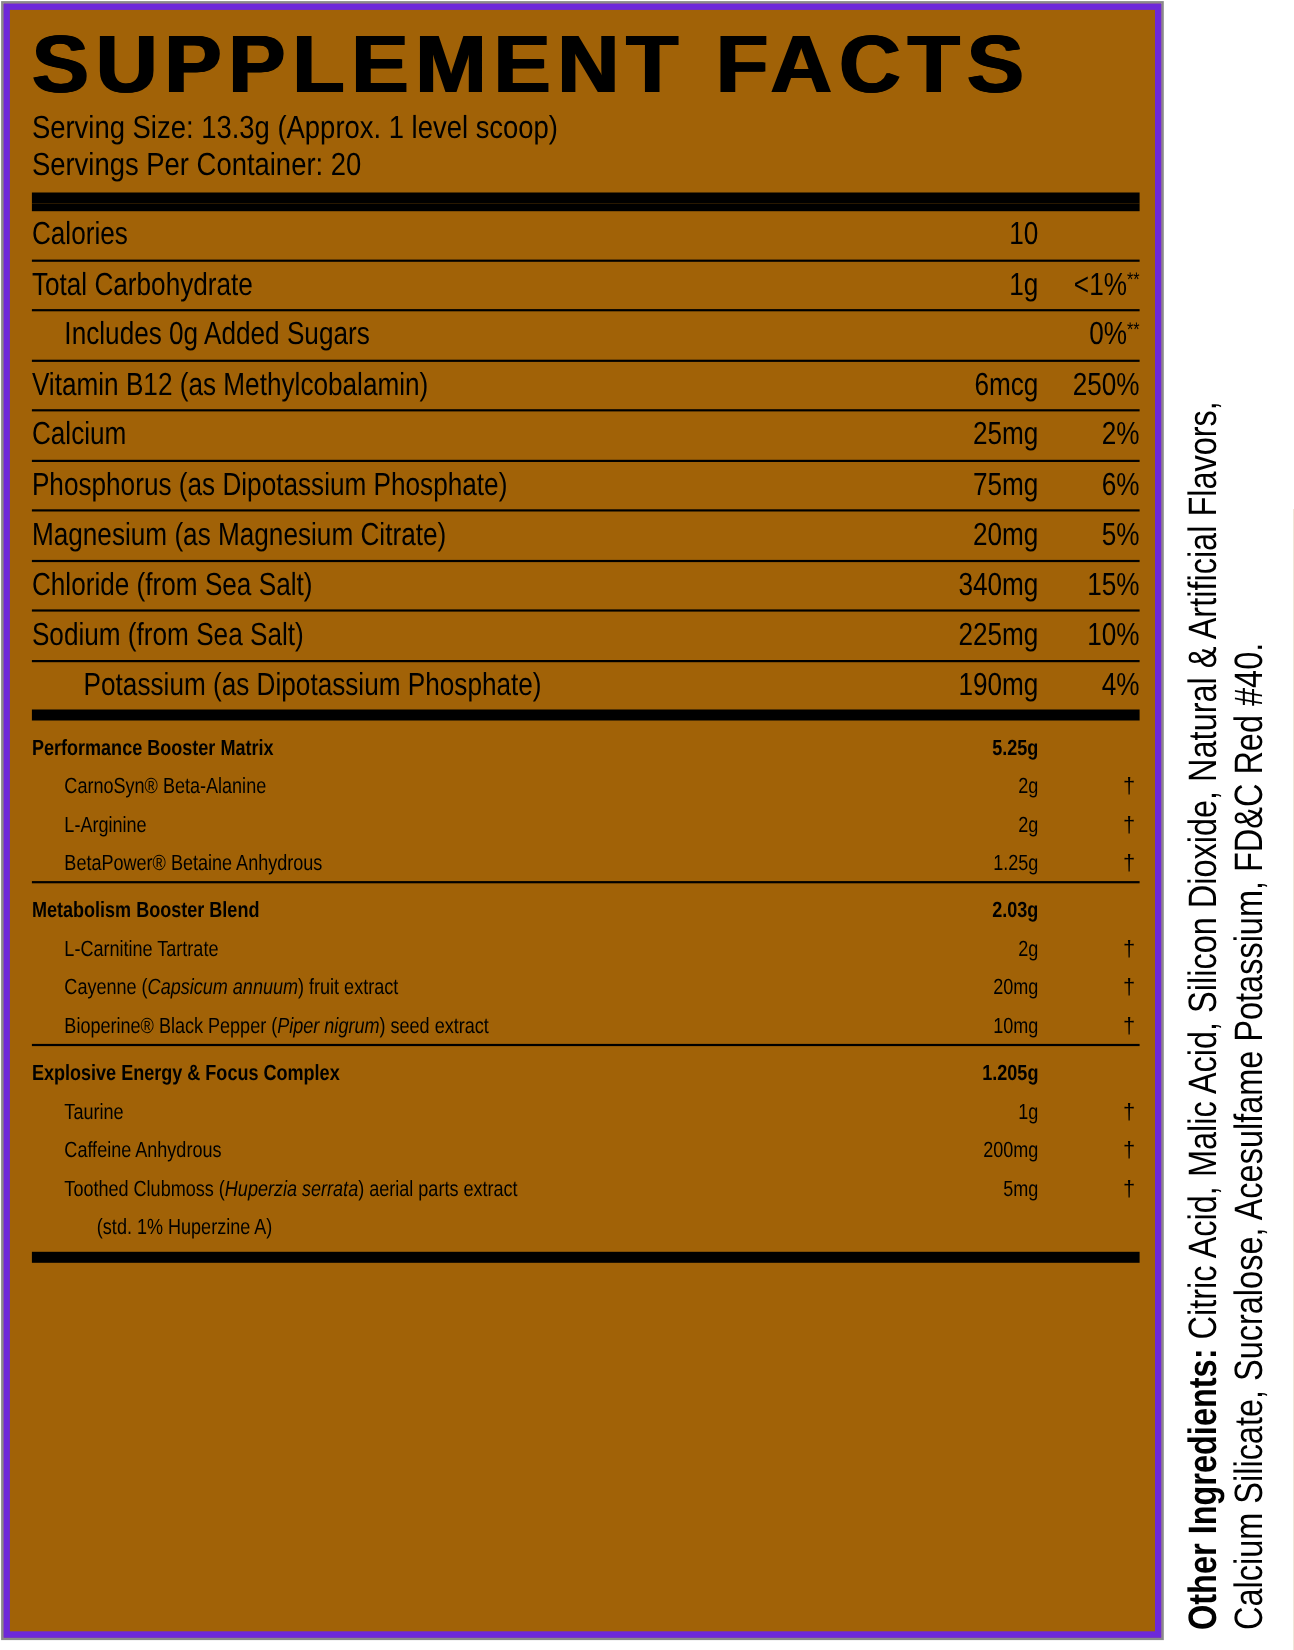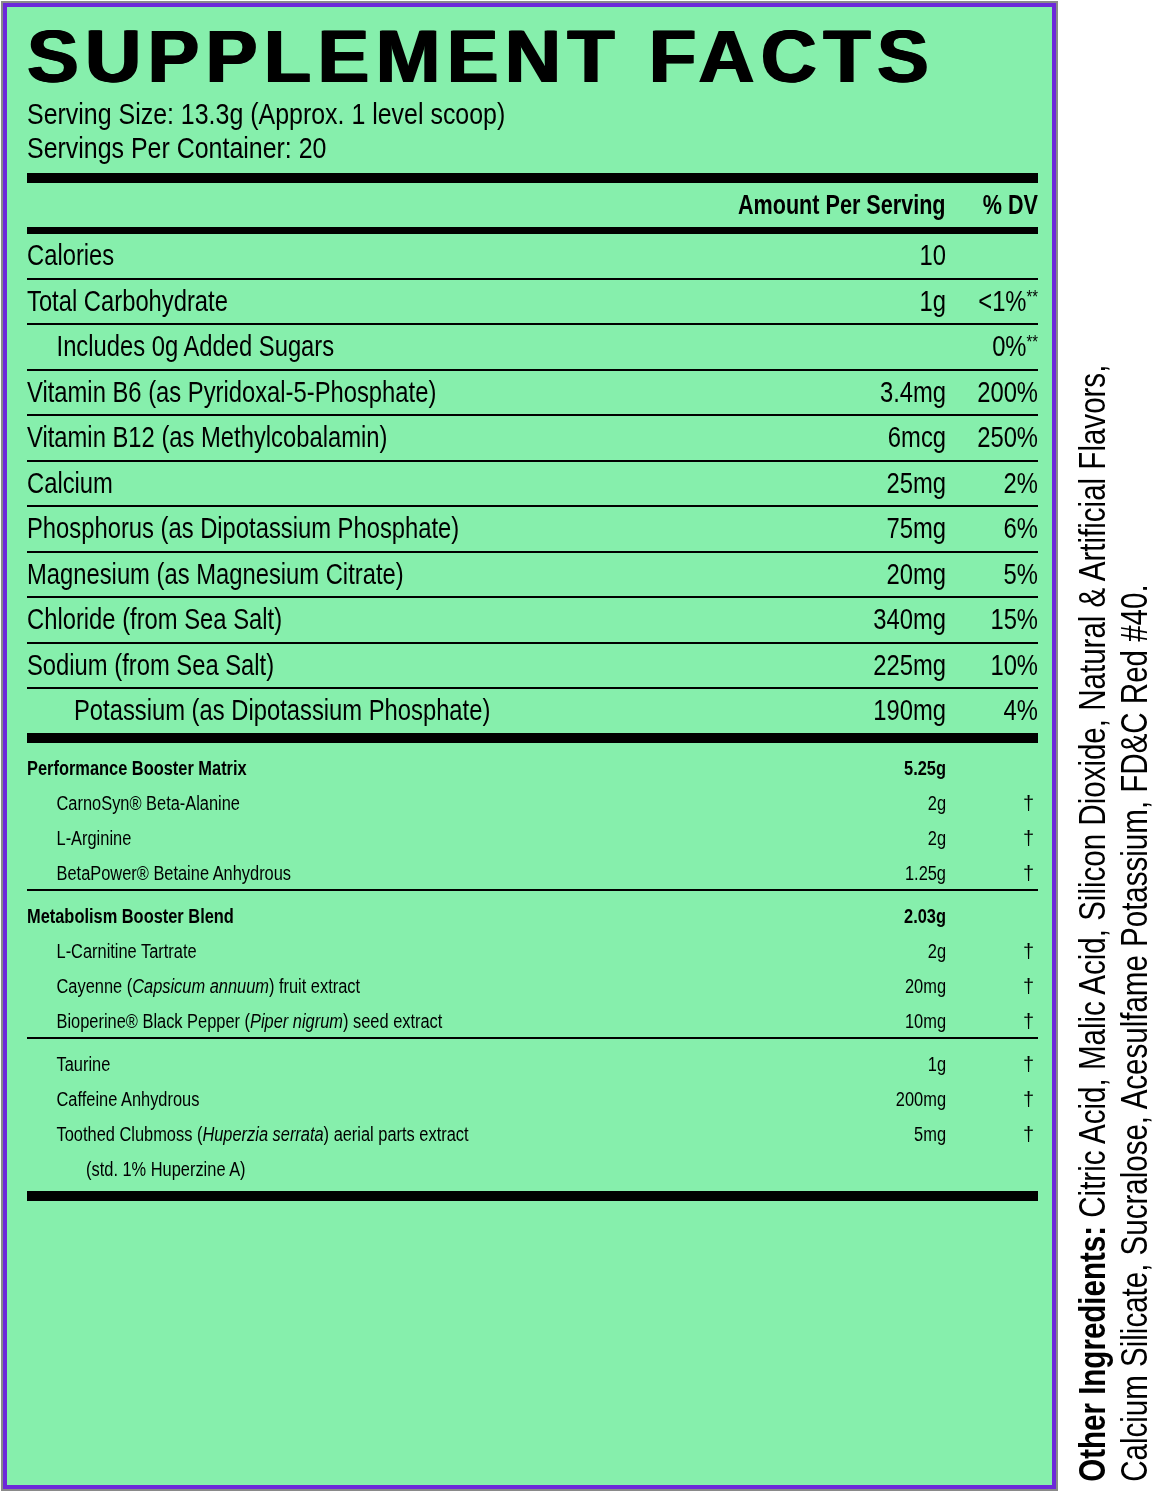--- a/index.html
+++ b/index.html
@@ -1,22 +1,22 @@
 <!DOCTYPE html>
 <html><head>
 <meta charset="utf-8">
 <style>
   html, body { margin: 0; padding: 0; background: #ffffff; }
   body { width: 1176px; height: 1500px; position: relative; overflow: hidden;
          font-family: "Liberation Sans", "DejaVu Sans", sans-serif; color: #000; }
 
   .panel {
     position: absolute; left: 3px; top: 3px; width: 1053px; height: 1486px;
-    border: 4px solid #6d28d9; outline: 2px solid #8a8a8a; box-sizing: border-box;
-    background: #86efac;
+    border: 6px solid #6d28d9; outline: 2px solid #8a8a8a; box-sizing: border-box;
+    background: #a16207;
     padding-left: 22px;
   }
   .inner { position: absolute; left: 20px; top: 10px; right: 14px; }
 
   .title {
     font-family: "Liberation Sans", sans-serif; font-weight: 900;
     font-size: 74px; letter-spacing: 6px; line-height: 80px; margin: 0;
     transform: scaleX(1.05); transform-origin: left;
     text-shadow: 1px 0 0 #000, -1px 0 0 #000;
   }
@@ -63,46 +63,37 @@
 </style>
 </head>
 <body>
 
 <div class="panel">
   <div class="inner">
     <div class="title">SUPPLEMENT FACTS</div>
     <div class="serving">Serving Size: 13.3g (Approx. 1 level scoop)</div>
     <div class="serving">Servings Per Container: 20</div>
     <div class="bar-thick" style="margin-top:8px"></div>
-    <div class="hdr-row">
-      <span class="amt">Amount Per Serving</span>
-      <span class="dv">% DV</span>
-    </div>
     <div class="bar-mid"></div>
 
     <div id="nutrients">
         <div class="row">
           <span class="name">Calories</span>
           <span class="amount">10</span>
           <span class="pct"><span></span><sup class="ast"></sup></span>
         </div>
         <div class="row">
           <span class="name">Total Carbohydrate</span>
           <span class="amount">1g</span>
           <span class="pct"><span>&lt;1%</span><sup class="ast">**</sup></span>
         </div>
         <div class="row">
           <span class="name i2">Includes 0g Added Sugars</span>
           <span class="amount"></span>
           <span class="pct"><span>0%</span><sup class="ast">**</sup></span>
-        </div>
-        <div class="row">
-          <span class="name">Vitamin B6 (as Pyridoxal-5-Phosphate)</span>
-          <span class="amount">3.4mg</span>
-          <span class="pct"><span>200%</span><sup class="ast"></sup></span>
         </div>
         <div class="row">
           <span class="name">Vitamin B12 (as Methylcobalamin)</span>
           <span class="amount">6mcg</span>
           <span class="pct"><span>250%</span><sup class="ast"></sup></span>
         </div>
         <div class="row">
           <span class="name">Calcium</span>
           <span class="amount">25mg</span>
           <span class="pct"><span>2%</span><sup class="ast"></sup></span>
@@ -176,20 +167,25 @@
             <span class="dag">†</span>
           </div>
           <div class="brow">
             <span class="name sub"><span>Bioperine® Black Pepper (</span><i>Piper nigrum</i><span>) seed extract</span></span>
             <span class="amount">10mg</span>
             <span class="dag">†</span>
           </div>
         </div>
         <div class="rule"></div>
         <div class="blend">
+          <div class="brow head">
+            <span class="name">Explosive Energy &amp; Focus Complex</span>
+            <span class="amount">1.205g</span>
+            <span class="dag"></span>
+          </div>
           <div class="brow">
             <span class="name sub"><span>Taurine</span></span>
             <span class="amount">1g</span>
             <span class="dag">†</span>
           </div>
           <div class="brow">
             <span class="name sub"><span>Caffeine Anhydrous</span></span>
             <span class="amount">200mg</span>
             <span class="dag">†</span>
           </div>

